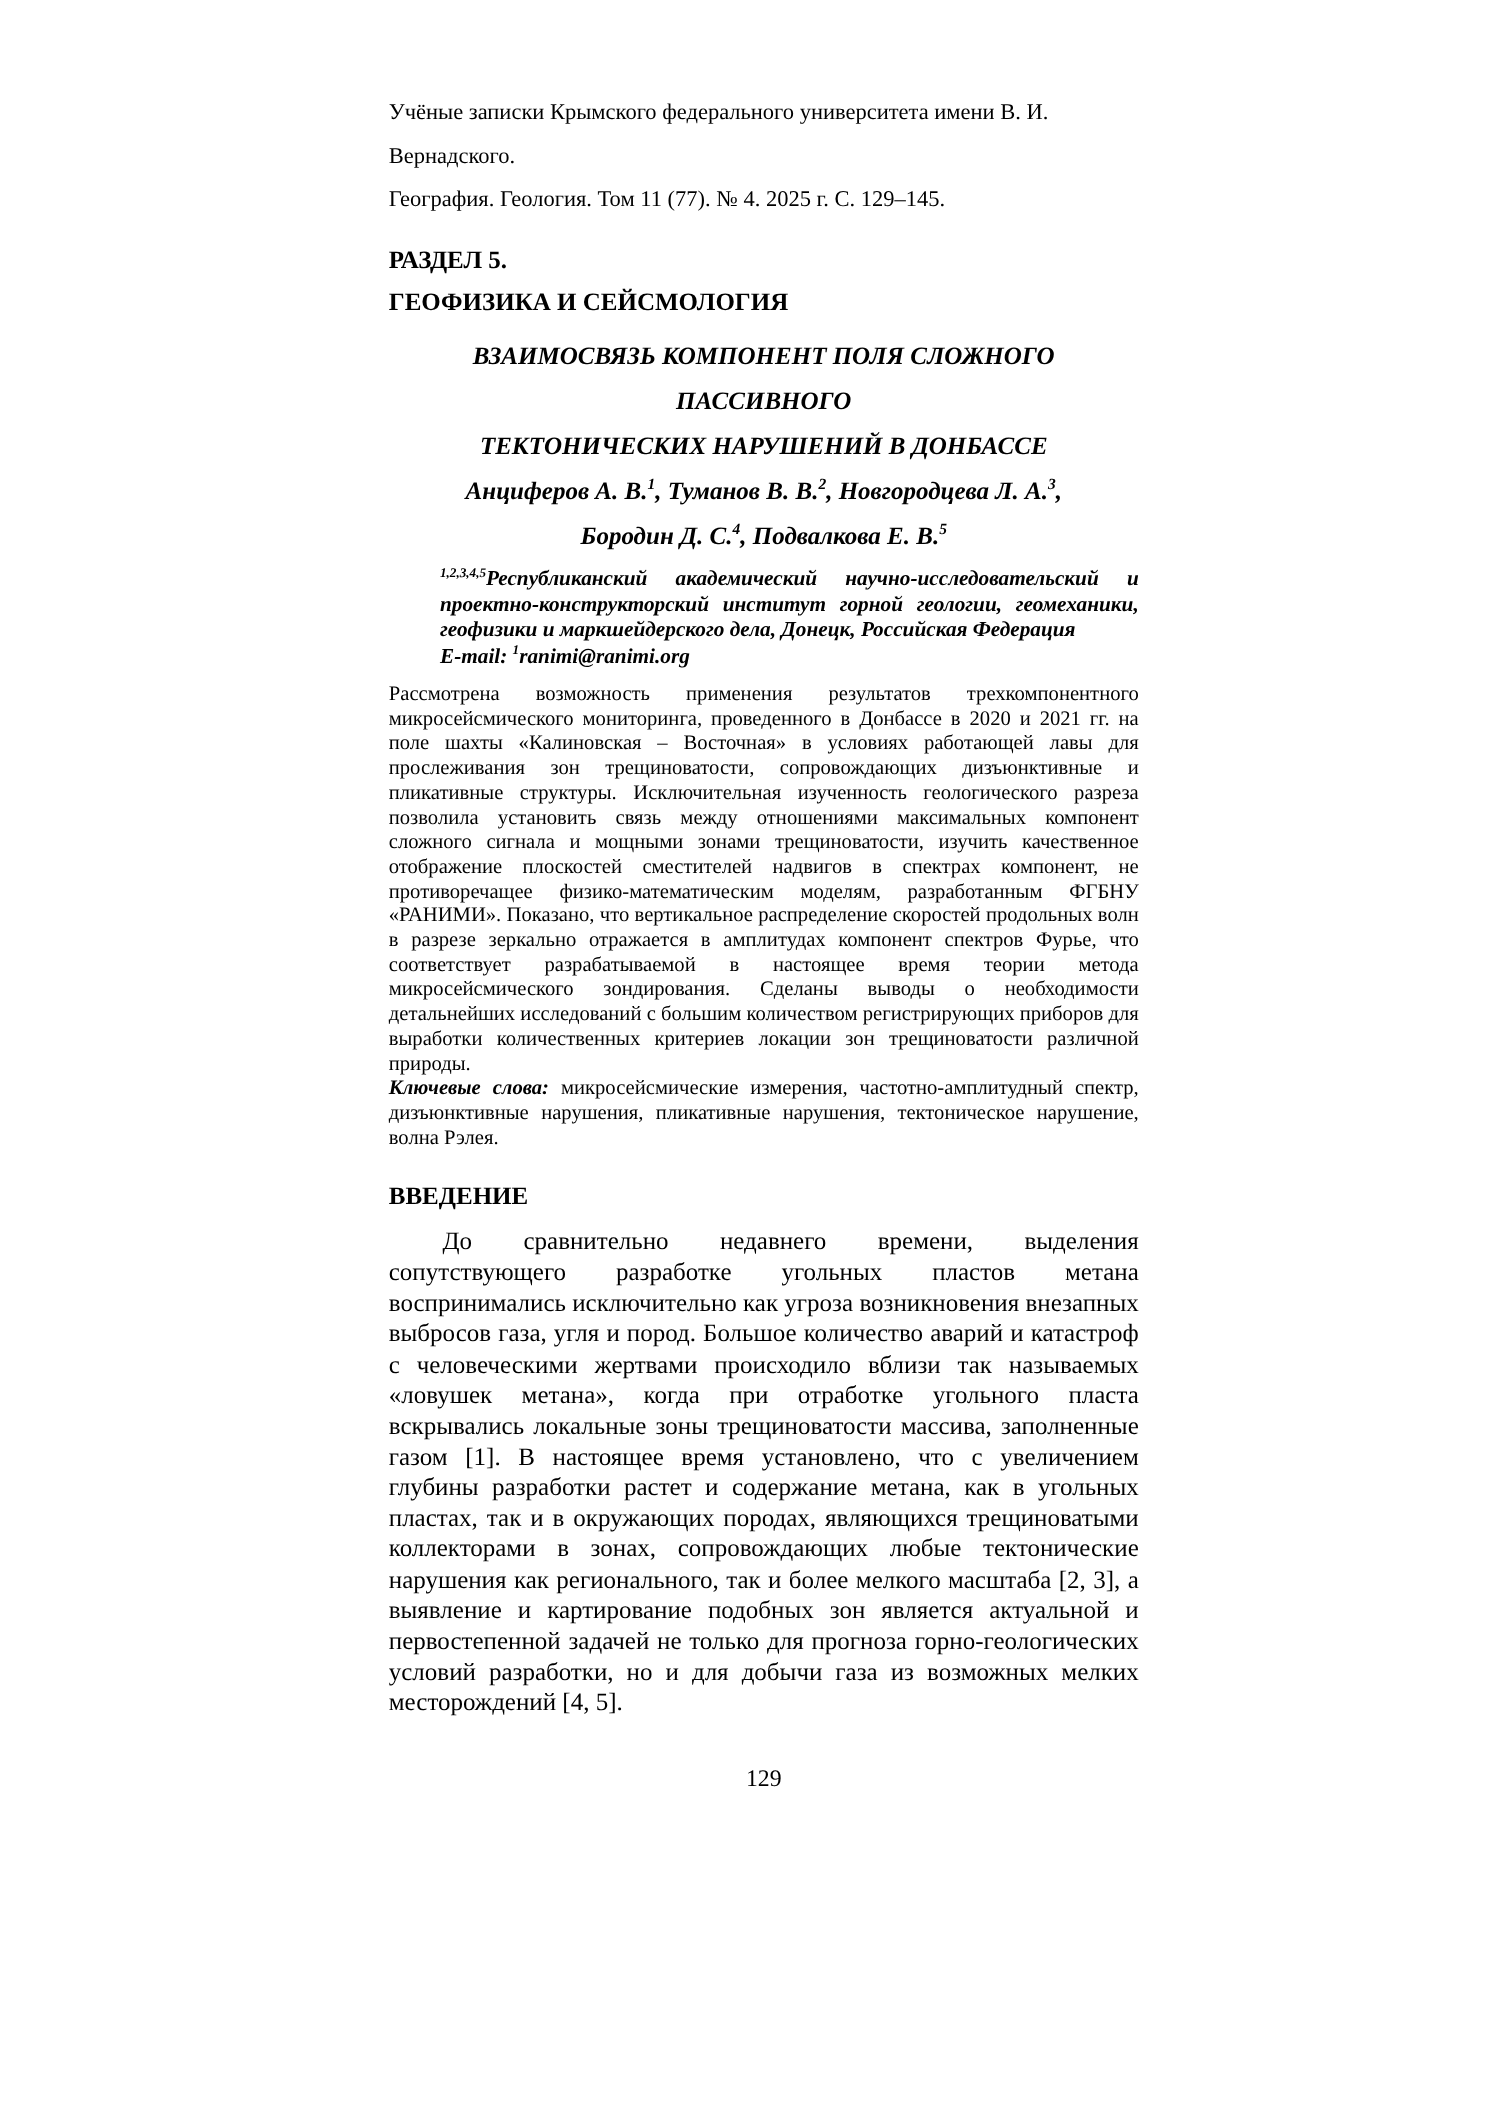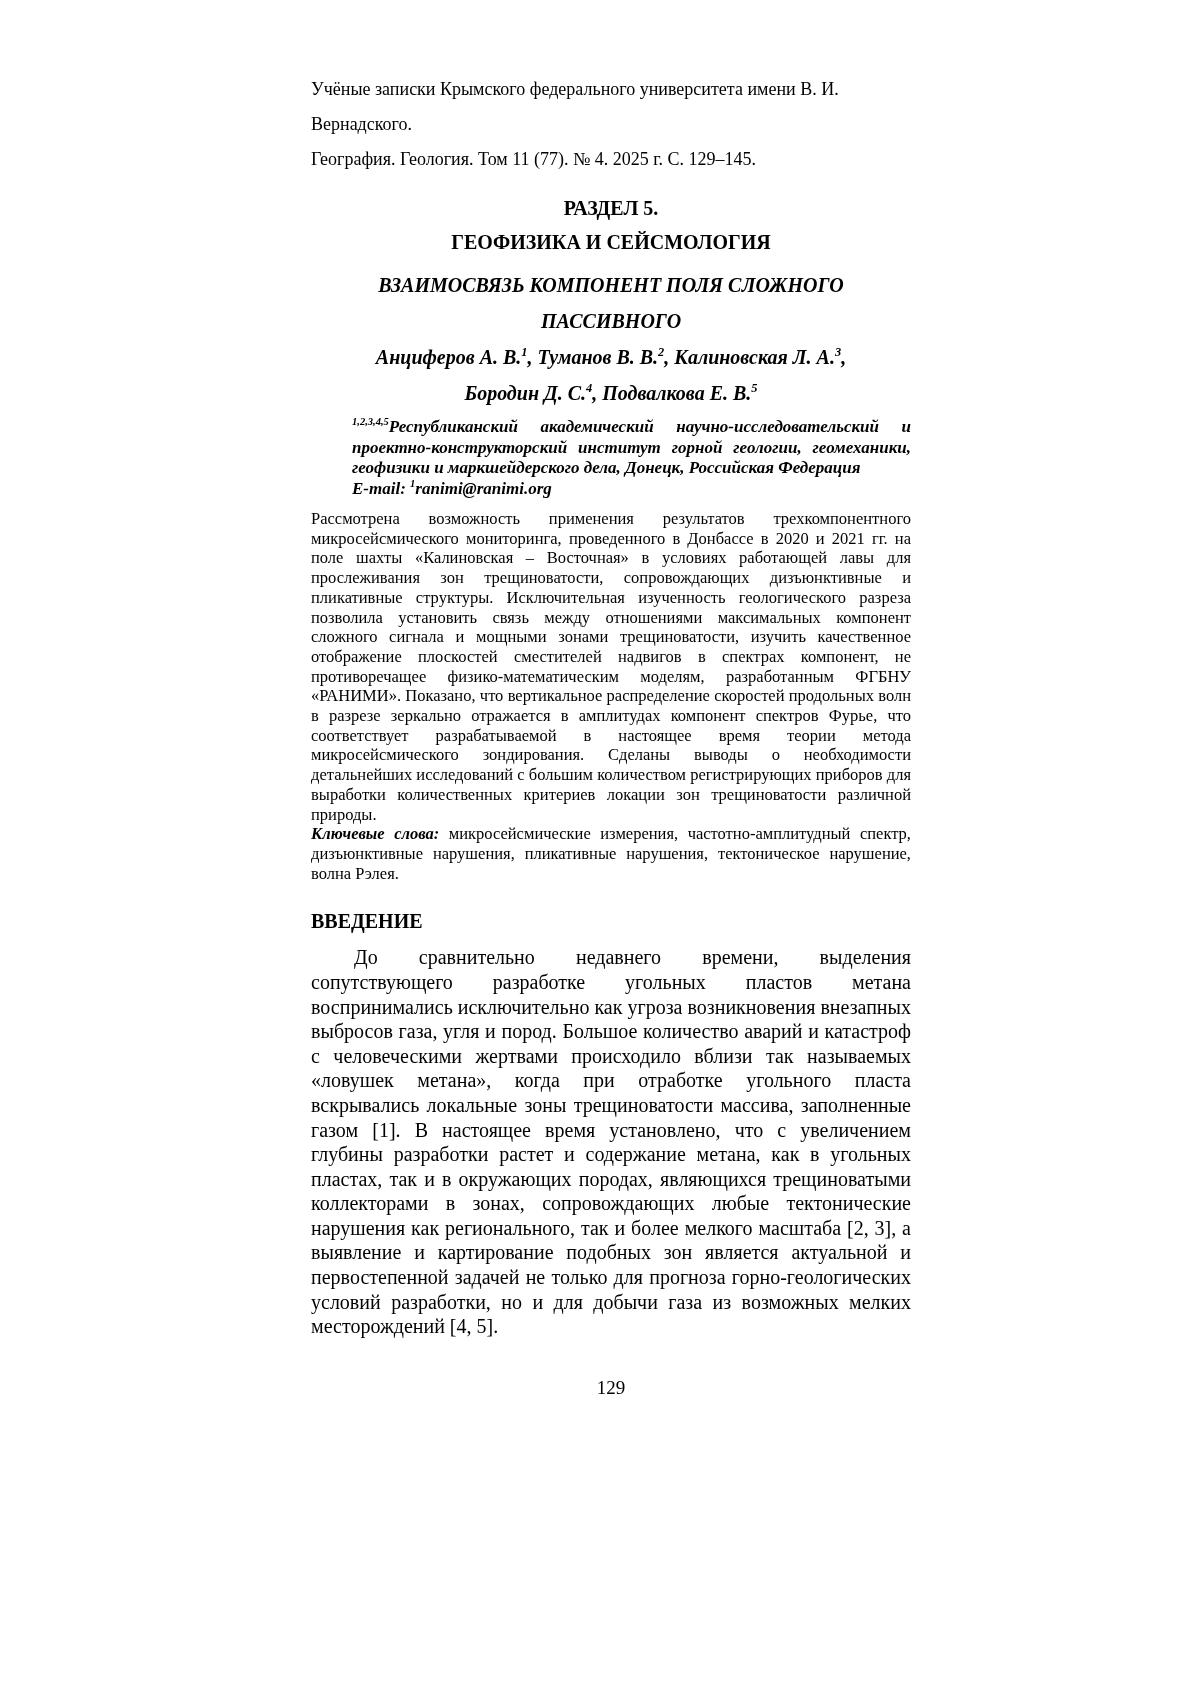--- a/index.html
+++ b/index.html
@@ -17,21 +17,21 @@
     background: #ffffff;
     overflow: hidden;
   }
   .content { padding: 72px 215px 0 237px; }
 
   .journal-header { font-size: 18px; }
   .journal-header .h-line { line-height: 35px; }
 
   .section-heading {
     margin-top: 14px;
-    text-align: center;
+    text-align: left;
     font-weight: bold;
     font-size: 20px;
   }
   .section-heading .s-line { line-height: 34px; }
 
   .udc {
     margin-top: 28px;
     font-weight: bold;
     font-style: italic;
     font-size: 18px;
@@ -114,24 +114,25 @@
     </div>
 
     <div class="section-heading">
       <div class="s-line">РАЗДЕЛ 5.</div>
       <div class="s-line">ГЕОФИЗИКА И СЕЙСМОЛОГИЯ</div>
     </div>
 
 
     <h1 class="article-title">
         <span class="title-line">ВЗАИМОСВЯЗЬ КОМПОНЕНТ ПОЛЯ СЛОЖНОГО ПАССИВНОГО</span>
+        <span class="title-line">ТЕКТОНИЧЕСКИХ НАРУШЕНИЙ В ДОНБАССЕ</span>
       </h1>
 
     <div class="authors">
-      <div class="authors-line"><span>Анциферов А. В.</span><sup>1</sup><span>, Туманов В. В.</span><sup>2</sup><span>, Калиновская Л. А.</span><sup>3</sup><span>,</span></div>
+      <div class="authors-line"><span>Анциферов А. В.</span><sup>1</sup><span>, Туманов В. В.</span><sup>2</sup><span>, Новгородцева Л. А.</span><sup>3</sup><span>,</span></div>
       <div class="authors-line"><span>Бородин Д. С.</span><sup>4</sup><span>, Подвалкова Е. В.</span><sup>5</sup><span></span></div>
     </div>
 
     <div class="affiliation">
       <p class="affiliation-text"><sup>1,2,3,4,5</sup><span>Республиканский академический научно-исследовательский и проектно-конструкторский институт горной геологии, геомеханики, геофизики и маркшейдерского дела, Донецк, Российская Федерация</span></p>
       <p class="affiliation-email"><span>E-mail: </span><sup>1</sup><span>ranimi@ranimi.org</span></p>
     </div>
 
     <p class="abstract">Рассмотрена возможность применения результатов трехкомпонентного микросейсмического мониторинга, проведенного в Донбассе в 2020 и 2021 гг. на поле шахты «Калиновская – Восточная» в условиях работающей лавы для прослеживания зон трещиноватости, сопровождающих дизъюнктивные и пликативные структуры. Исключительная изученность геологического разреза позволила установить связь между отношениями максимальных компонент сложного сигнала и мощными зонами трещиноватости, изучить качественное отображение плоскостей сместителей надвигов в спектрах компонент, не противоречащее физико-математическим моделям, разработанным ФГБНУ «РАНИМИ». Показано, что вертикальное распределение скоростей продольных волн в разрезе зеркально отражается в амплитудах компонент спектров Фурье, что соответствует разрабатываемой в настоящее время теории метода микросейсмического зондирования. Сделаны выводы о необходимости детальнейших исследований с большим количеством регистрирующих приборов для выработки количественных критериев локации зон трещиноватости различной природы.</p>
 

